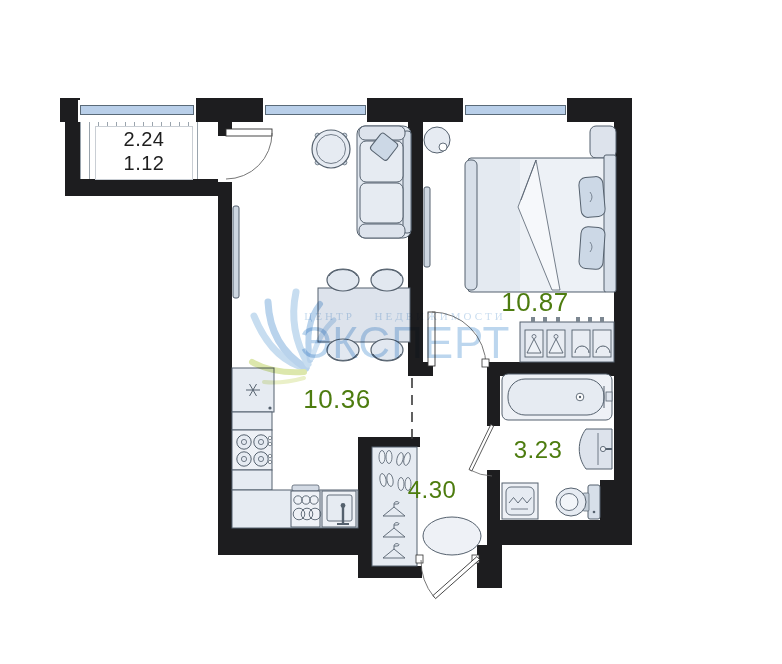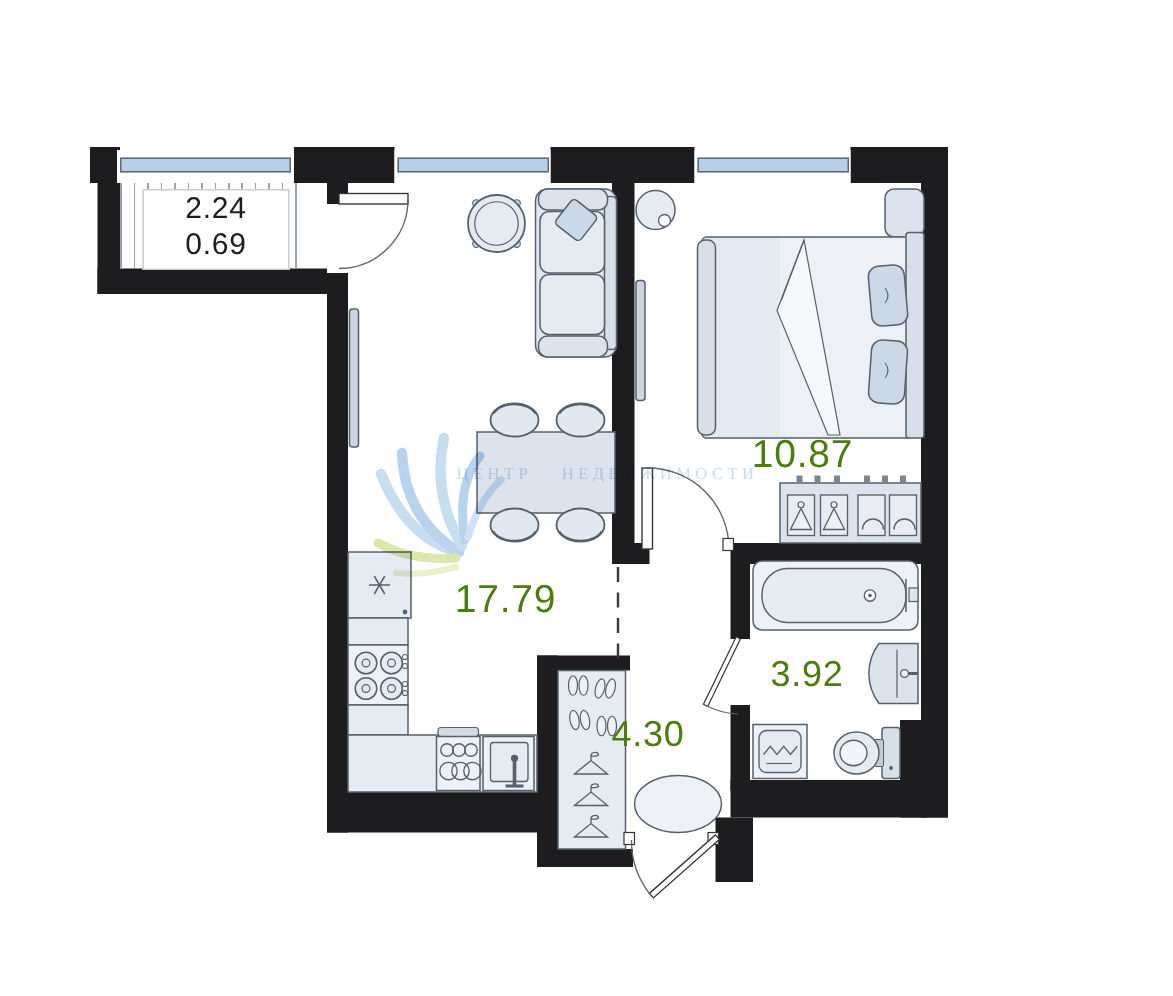--- a/index.html
+++ b/index.html
@@ -54,21 +54,21 @@
   <div class="win-gap" style="left:78px;top:100px;width:118px;height:22px"></div>
   <div class="win-glass" style="left:80px;top:105px;width:112px;height:8px"></div>
   <div class="win-gap" style="left:263px;top:100px;width:104px;height:22px"></div>
   <div class="win-glass" style="left:265px;top:105px;width:99px;height:8px"></div>
   <div class="win-gap" style="left:463px;top:100px;width:104px;height:22px"></div>
   <div class="win-glass" style="left:465px;top:105px;width:99px;height:8px"></div>
 
   <div class="balcony-glazing"></div>
   <div class="balcony-label-box">
     <div>2.24</div>
-    <div>0.69</div>
+    <div>1.12</div>
   </div>
 
   <svg class="overlay" width="782" height="664" viewBox="0 0 782 664">
     <g fill="#e2e8f0" stroke="#55616e" stroke-width="1">
 
       <rect x="233" y="206" width="6" height="92" rx="2" fill="#cdd6e0"></rect>
 
       <g>
         <circle cx="317.5" cy="135.5" r="2.4" fill="#cdd6e0" stroke-width=".7"></circle>
         <circle cx="344.5" cy="135.5" r="2.4" fill="#cdd6e0" stroke-width=".7"></circle>
@@ -241,33 +241,34 @@
         <path d="M 470,470 A 50,50 0 0 0 492,476" fill="none" stroke="#666" stroke-width=".8"></path>
         <rect x="416" y="555" width="7" height="8" fill="#fff" stroke-width=".8"></rect>
         <rect x="472" y="555" width="7" height="8" fill="#fff" stroke-width=".8"></rect>
         <polygon points="476.9,556.6 479.6,559.6 435.6,598.6 432.9,595.6" fill="#fff" stroke-width=".9"></polygon>
         <path d="M 421,560 A 58,58 0 0 0 434,597" fill="none" stroke="#666" stroke-width=".9"></path>
         <line x1="412" y1="378" x2="412" y2="441" stroke="#3a3a3a" stroke-width="1.6" stroke-dasharray="10 7"></line>
       </g>
     </g>
   </svg>
 
-  <div class="room-label lbl-26" style="left:297px;top:384px;width:80px">17.79</div>
+  <div class="room-label lbl-26" style="left:297px;top:384px;width:80px">10.36</div>
   <div class="room-label lbl-26" style="left:495px;top:287px;width:80px">10.87</div>
-  <div class="room-label lbl-24" style="left:498px;top:436px;width:80px">3.92</div>
+  <div class="room-label lbl-24" style="left:498px;top:436px;width:80px">3.23</div>
   <div class="room-label lbl-24" style="left:392px;top:476px;width:80px">4.30</div>
 
   <svg class="wm-wing" width="110" height="110" viewBox="0 0 110 110">
     <g fill="none" stroke-linecap="round">
       <path d="M 66,86 Q 32,78 14,34" stroke="#c7ddf0" stroke-width="7"></path>
       <path d="M 66,86 Q 30,64 28,20" stroke="#b9d3ec" stroke-width="7"></path>
       <path d="M 68,82 Q 48,48 56,10" stroke="#c7ddf0" stroke-width="7"></path>
       <path d="M 70,78 Q 64,42 80,22" stroke="#b9d3ec" stroke-width="6"></path>
       <path d="M 72,76 Q 80,50 94,38" stroke="#cfe2f3" stroke-width="5"></path>
       <path d="M 64,90 Q 34,92 12,80" stroke="#dce7ac" stroke-width="6"></path>
       <path d="M 64,96 Q 42,102 24,100" stroke="#eaf0c8" stroke-width="4"></path>
     </g>
   </svg>
   <div class="watermark">
     <div class="wm-small">ЦЕНТР НЕДВИЖИМОСТИ</div>
+    <div class="wm-big">ЭКСПЕРТ</div>
   </div>
 
 </div>
 
 </body></html>

